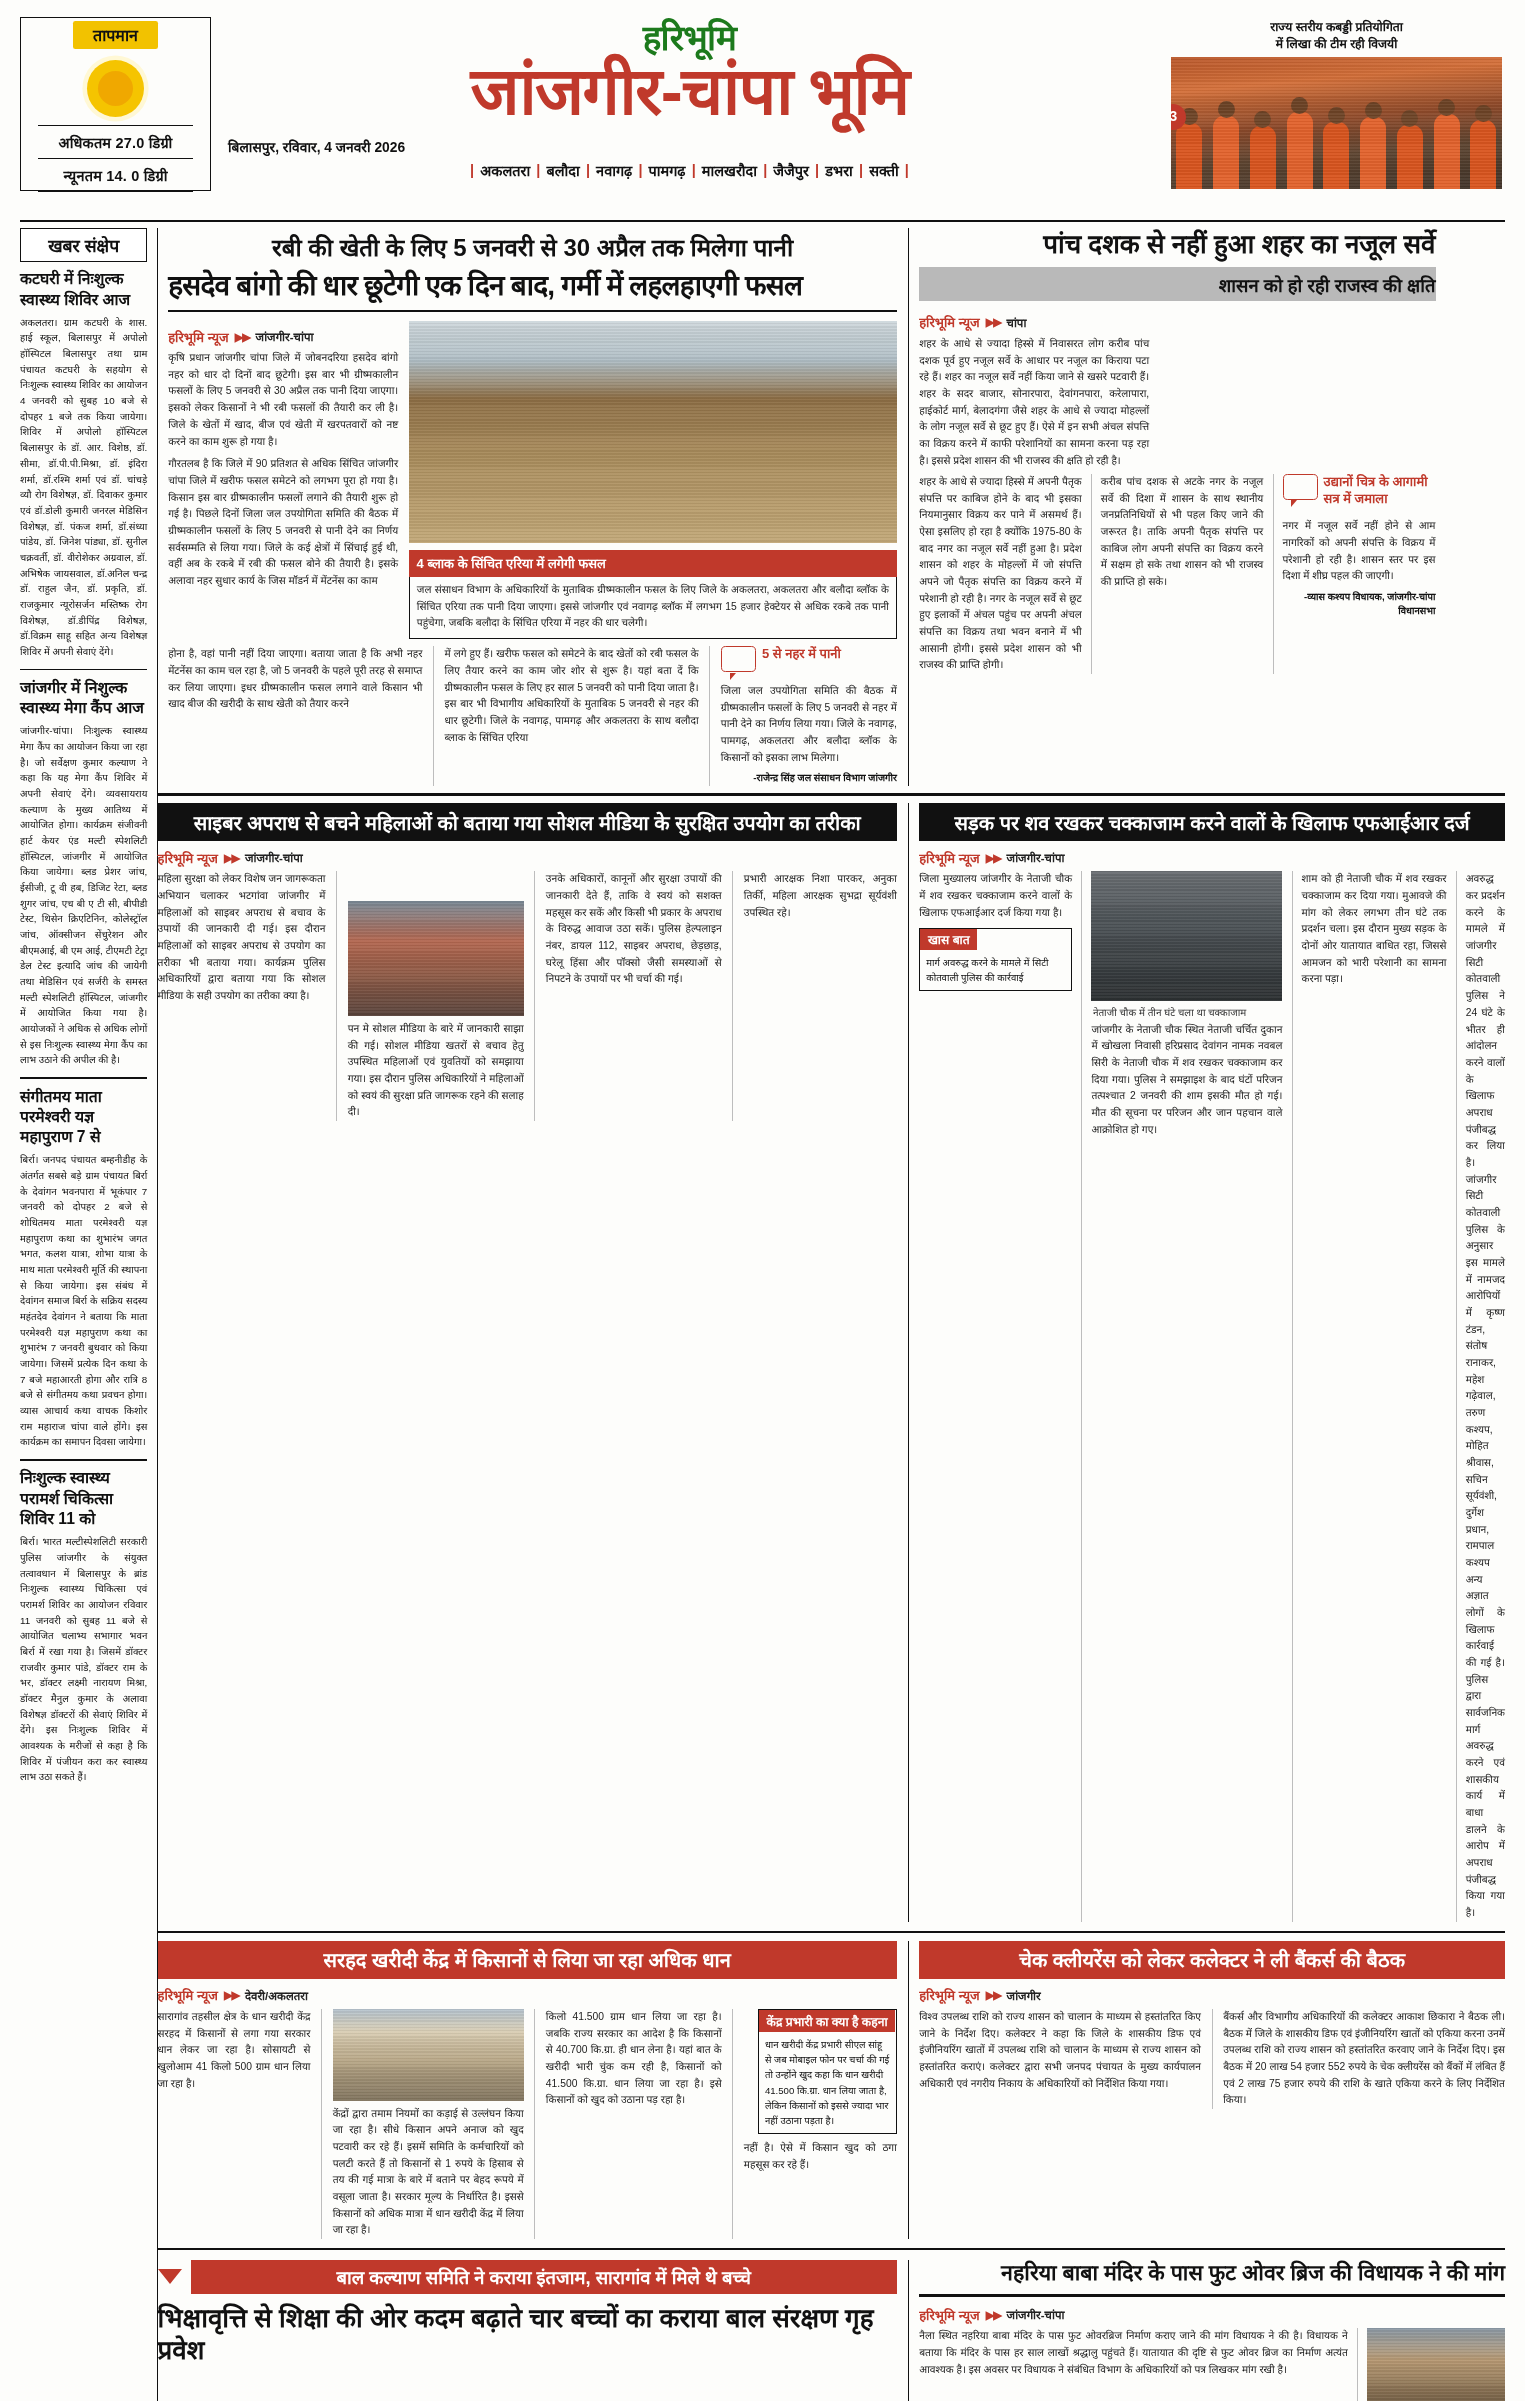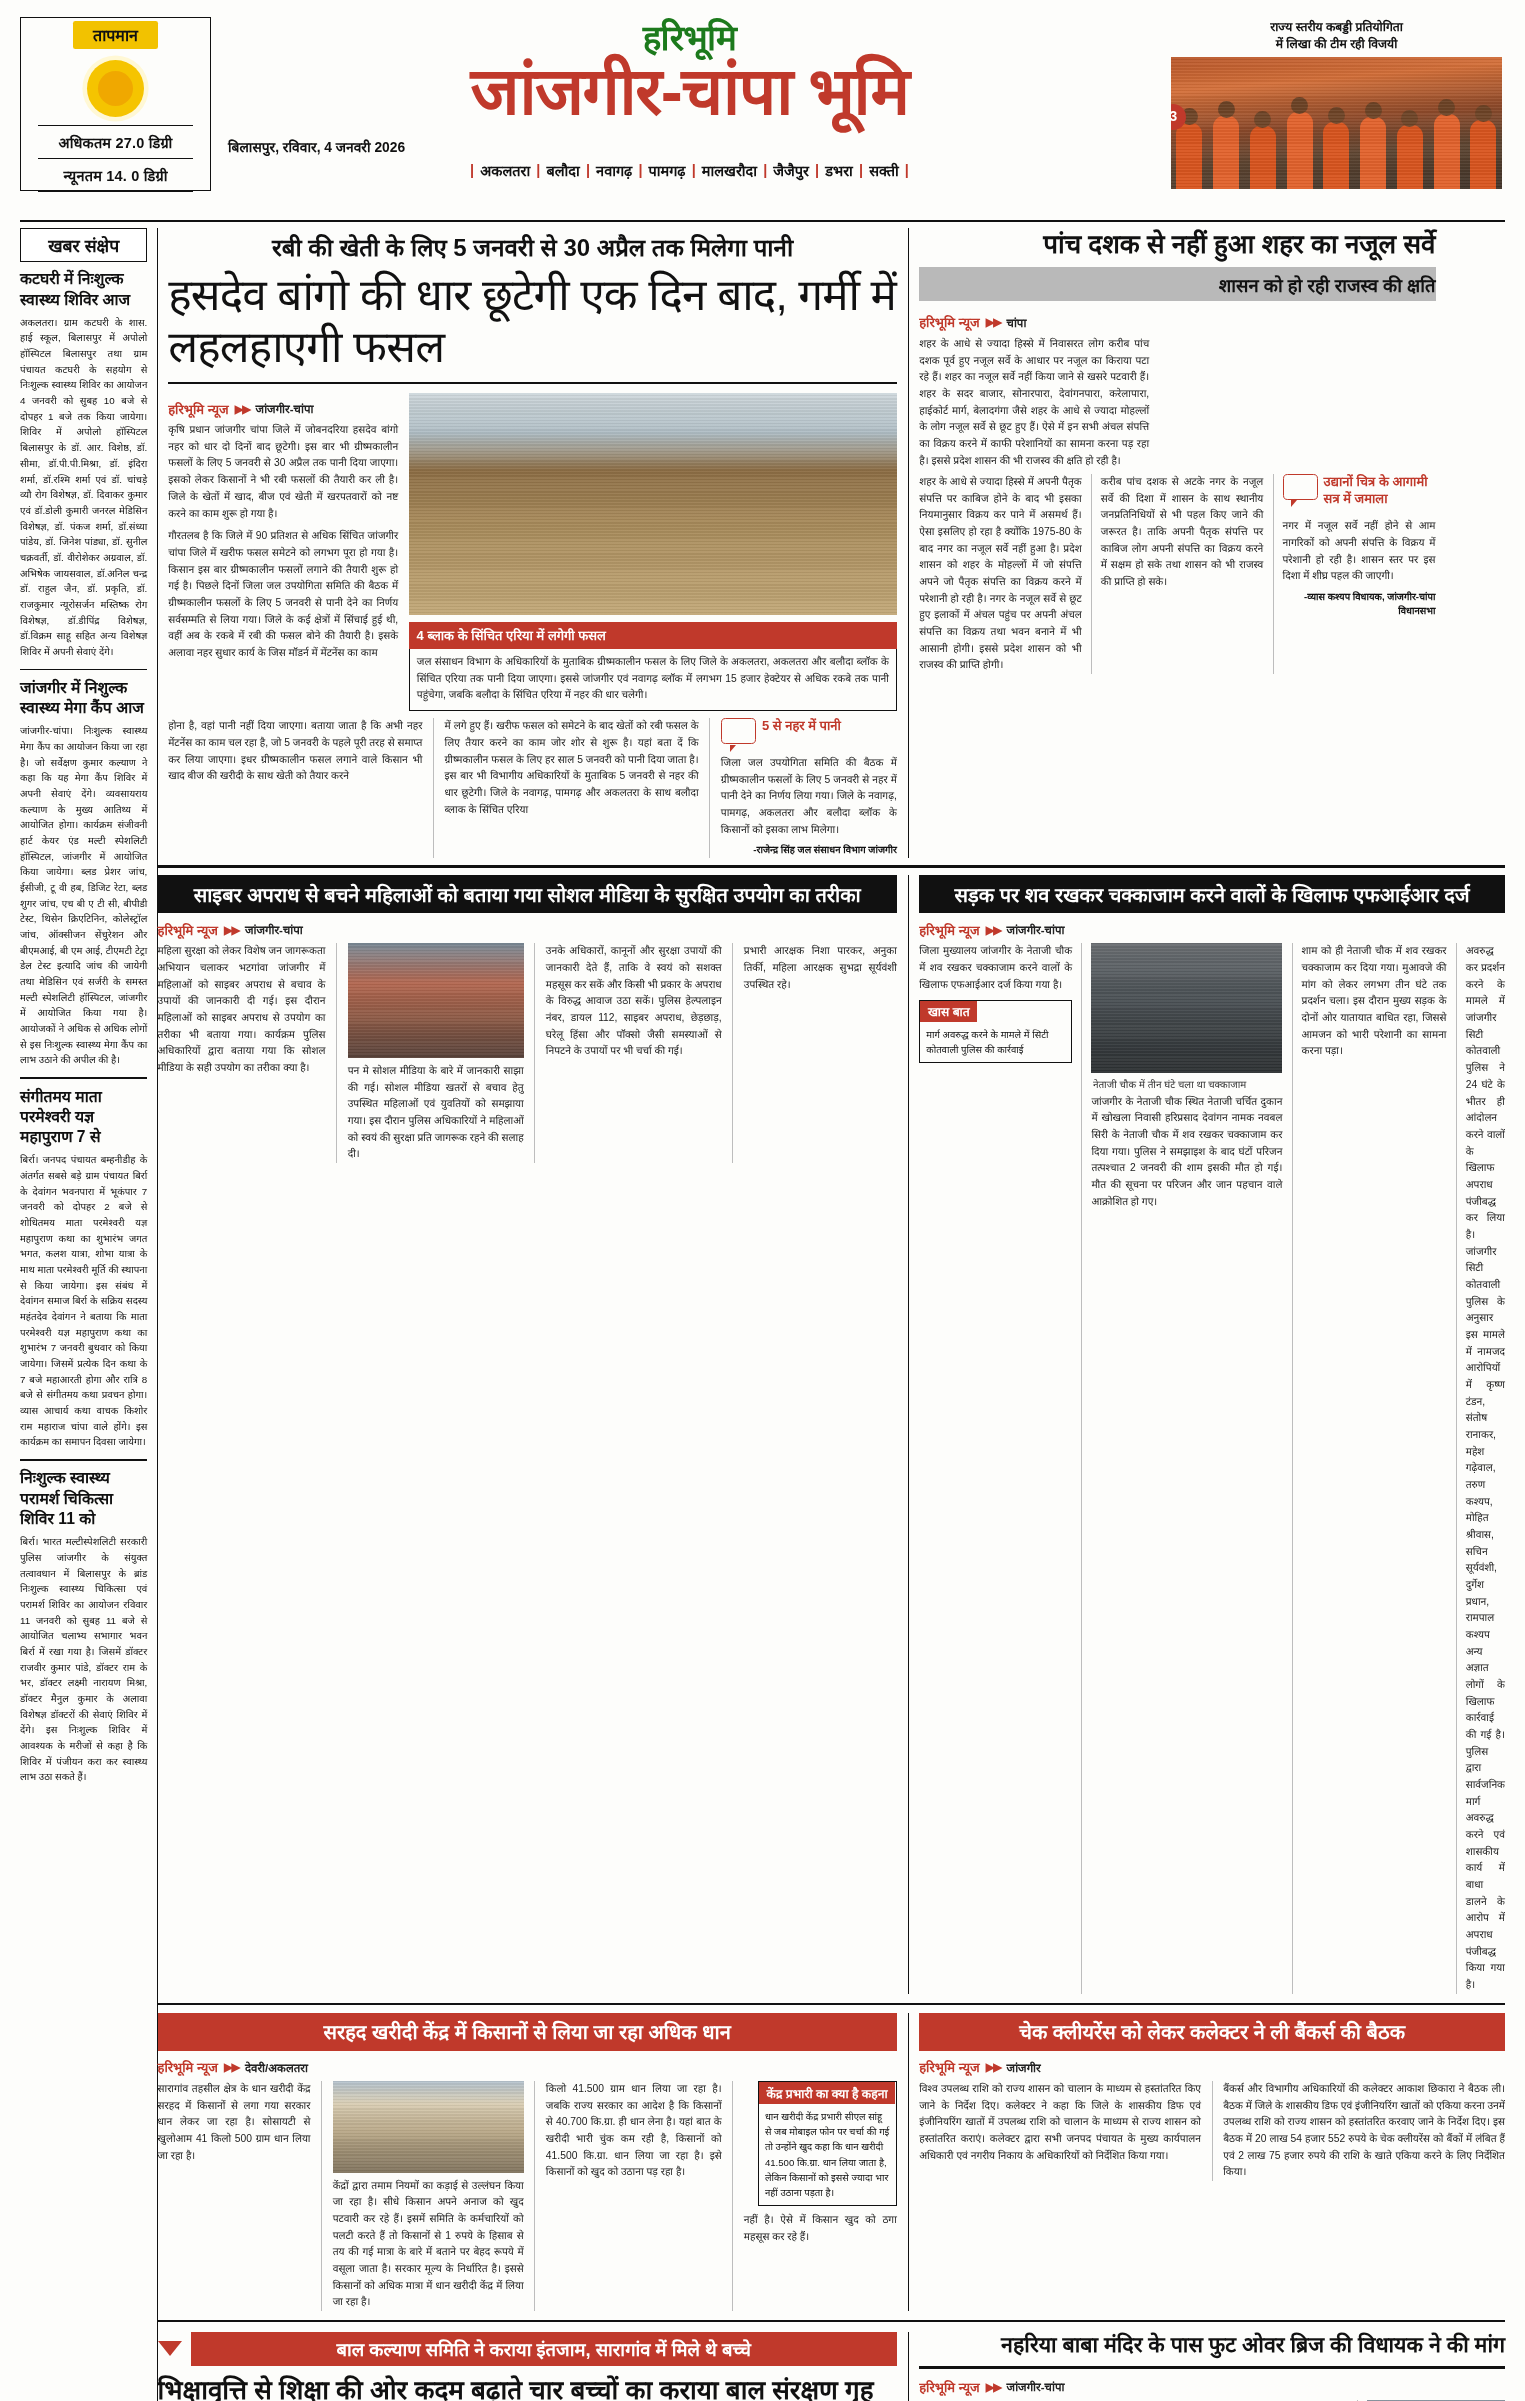--- a/index.html
+++ b/index.html
@@ -53,21 +53,21 @@
   .col-left { width:197px; padding-right:9.2px; border-right:0.8px solid #111; }
   .col-mid  { flex:1; padding:0 10.7px; }
   .col-right{ width:528px; padding-left:10.7px; border-left:0.8px solid #111;}
 
   .khabar-head { border:1.5px solid #111; text-align:center; font-weight:bold; font-size:17.6px; padding:3.8px 0; margin-bottom:6.1px; background:#fff;}
   .side-head { font-weight:bold; font-size:15.7px; line-height:1.3; margin:7.7px 0 4.6px 0;}
   .side-sep { height:1.5px; background:#111; margin:9.2px 0 7.7px 0;}
   .side-txt { font-size:9.8px; line-height:1.6; text-align:justify;}
 
   .rabi-strip { font-size:24px; font-weight:bold; text-align:center; padding:1.5px 0 6.1px 0;}
-  .big-headline { font-size:44px; font-weight:normal; line-height:1.2; letter-spacing:-0.8px; }
+  .big-headline { font-size:28px; font-weight:bold; line-height:1.2; letter-spacing:-0.8px; }
   .hl-underline { height:2.3px; background:#111; margin:7.7px 0 9.2px 0;}
 
   .grayband { background:#b9b9b9; color:#111; font-weight:bold; font-size:18.4px; text-align:right; padding:4.6px 0; margin:6.1px 0;}
 
   .speech { display:flex; gap:6.1px; align-items:flex-start; }
   .speech-ic { width:35px; height:26px; border:1.5px solid #c0392b; border-radius:4.6px; position:relative; flex:0 0 auto;}
   .speech-ic:after{content:"";position:absolute;left:7.7px;bottom:-8.4px;border-width:7.7px 6.1px 0 0;border-style:solid;border-color:#c0392b transparent transparent transparent;}
   .speech-t { font-weight:bold; font-size:13px; color:#c0392b; line-height:1.3;}
 
   .sig { text-align:right; font-size:9.6px; line-height:1.55; font-weight:bold; margin-top:4.6px;}
@@ -287,21 +287,21 @@
         <div style="width:750px; flex:0 0 750px; padding-right:10.7px;">
           <div class="section-band">साइबर अपराध से बचने महिलाओं को बताया गया सोशल मीडिया के सुरक्षित उपयोग का तरीका</div>
           <div class="byline" style="margin-top:7.7px;">
             <span class="hb">हरिभूमि न्यूज</span>
             <span class="arrows">▶▶</span>
             <span class="place">जांजगीर-चांपा</span>
           </div>
           <div style="display:flex; gap:10.7px;">
             <div style="width:168px;" class="body-txt">महिला सुरक्षा को लेकर विशेष जन जागरूकता अभियान चलाकर भटगांवा जांजगीर में महिलाओं को साइबर अपराध से बचाव के उपायों की जानकारी दी गई। इस दौरान महिलाओं को साइबर अपराध से उपयोग का तरीका भी बताया गया। कार्यक्रम पुलिस अधिकारियों द्वारा बताया गया कि सोशल मीडिया के सही उपयोग का तरीका क्या है।</div>
             <div class="vrule"></div>
-            <div style="width:176px;">
+            <div style="width:176px;margin-top:30px;">
               <div class="photo ph-women noise" style="height:115px;"></div>
               <div class="body-txt" style="margin-top:4.6px;">पन मे सोशल मीडिया के बारे में जानकारी साझा की गई। सोशल मीडिया खतरों से बचाव हेतु उपस्थित महिलाओं एवं युवतियों को समझाया गया। इस दौरान पुलिस अधिकारियों ने महिलाओं को स्वयं की सुरक्षा प्रति जागरूक रहने की सलाह दी।</div>
             </div>
             <div class="vrule"></div>
             <div style="flex:1;" class="body-txt">उनके अधिकारों, कानूनों और सुरक्षा उपायों की जानकारी देते हैं, ताकि वे स्वयं को सशक्त महसूस कर सकें और किसी भी प्रकार के अपराध के विरुद्ध आवाज उठा सकें। पुलिस हेल्पलाइन नंबर, डायल 112, साइबर अपराध, छेड़छाड़, घरेलू हिंसा और पॉक्सो जैसी समस्याओं से निपटने के उपायों पर भी चर्चा की गई।</div>
             <div class="vrule"></div>
             <div style="width:153px;" class="body-txt">प्रभारी आरक्षक निशा पारकर, अनुका तिर्की, महिला आरक्षक सुभद्रा सूर्यवंशी उपस्थित रहे।</div>
           </div>
         </div>
 

